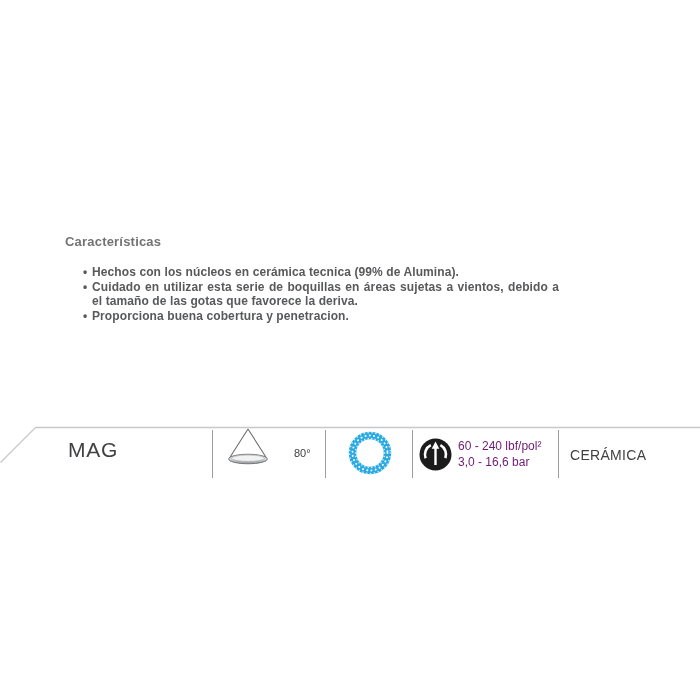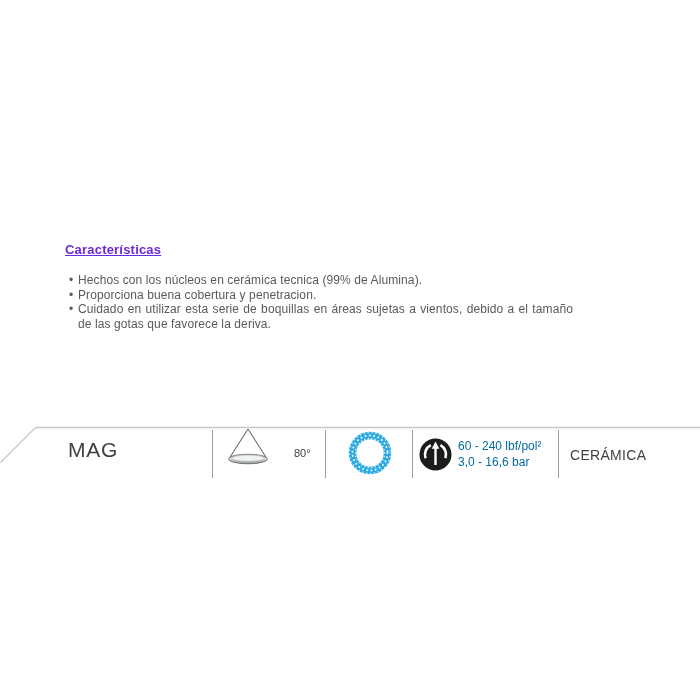--- a/index.html
+++ b/index.html
@@ -5,24 +5,24 @@
   html, body { margin: 0; padding: 0; background: #ffffff; }
   body {
     width: 700px; height: 700px; position: relative; overflow: hidden;
     font-family: "Liberation Sans", sans-serif;
     -webkit-font-smoothing: antialiased;
   }
 
   
   .features { position: absolute; left: 65px; top: 234px; width: 510px; }
   .features h1 {
-    font-size: 13px; font-weight: bold; color: #6d28d9;
-    margin: 8px 0 16px 0; letter-spacing: 0.2px; text-decoration: underline;
+    font-size: 13px; font-weight: bold; color: #737373;
+    margin: 0 0 16px 0; letter-spacing: 0.2px;
   }
-  .features ul { margin: 2px; padding: 0 0 0 11px; list-style: none; }
+  .features ul { margin: 16px; padding: 0 0 0 11px; list-style: none; font-weight: bold; }
   .features li {
     font-size: 12px; line-height: 14.6px; color: #58595b;
     text-align: justify; position: relative; letter-spacing: 0.1px;
   }
   .features li::before {
     content: "\2022"; position: absolute; left: -9px; top: 0;
     color: #58595b; font-size: 12px;
   }
 
   
@@ -37,36 +37,36 @@
   }
   .cone-icon { position: absolute; left: 226px; top: 427px; }
   .angle {
     position: absolute; left: 294px; top: 447px;
     font-size: 11px; color: #414042; text-align: center;
   }
   .ring-icon { position: absolute; left: 347px; top: 430px; }
   .gauge-icon { position: absolute; left: 419px; top: 438px; }
   .pressure {
     position: absolute; left: 458px; top: 439px;
-    font-size: 12px; line-height: 15.5px; color: #0369a1;
+    font-size: 12px; line-height: 15.5px; color: #701a75;
   }
   .material {
     position: absolute; left: 570px; top: 447px;
     font-size: 14px; color: #414042; letter-spacing: 0.3px;
   }
 </style>
 </head>
 <body>
 
 <div class="features">
   <h1>Características</h1>
   <ul>
     <li>Hechos con los núcleos en cerámica tecnica (99% de Alumina).</li>
+    <li>Cuidado en utilizar esta serie de boquillas en áreas sujetas a vientos, debido a el tamaño de las gotas que favorece la deriva.</li>
     <li>Proporciona buena cobertura y penetracion.</li>
-    <li>Cuidado en utilizar esta serie de boquillas en áreas sujetas a vientos, debido a el tamaño de las gotas que favorece la deriva.</li>
   </ul>
 </div>
 
 <div class="specbar">
 
   <svg class="rule-svg" viewBox="0 0 700 50">
     <line x1="0.5" y1="42.5" x2="35.5" y2="7.5" stroke="#c7c8ca" stroke-width="1.3"></line>
     <line x1="35.5" y1="7.5" x2="700" y2="7.5" stroke="#c7c8ca" stroke-width="1.3"></line>
   </svg>
 

